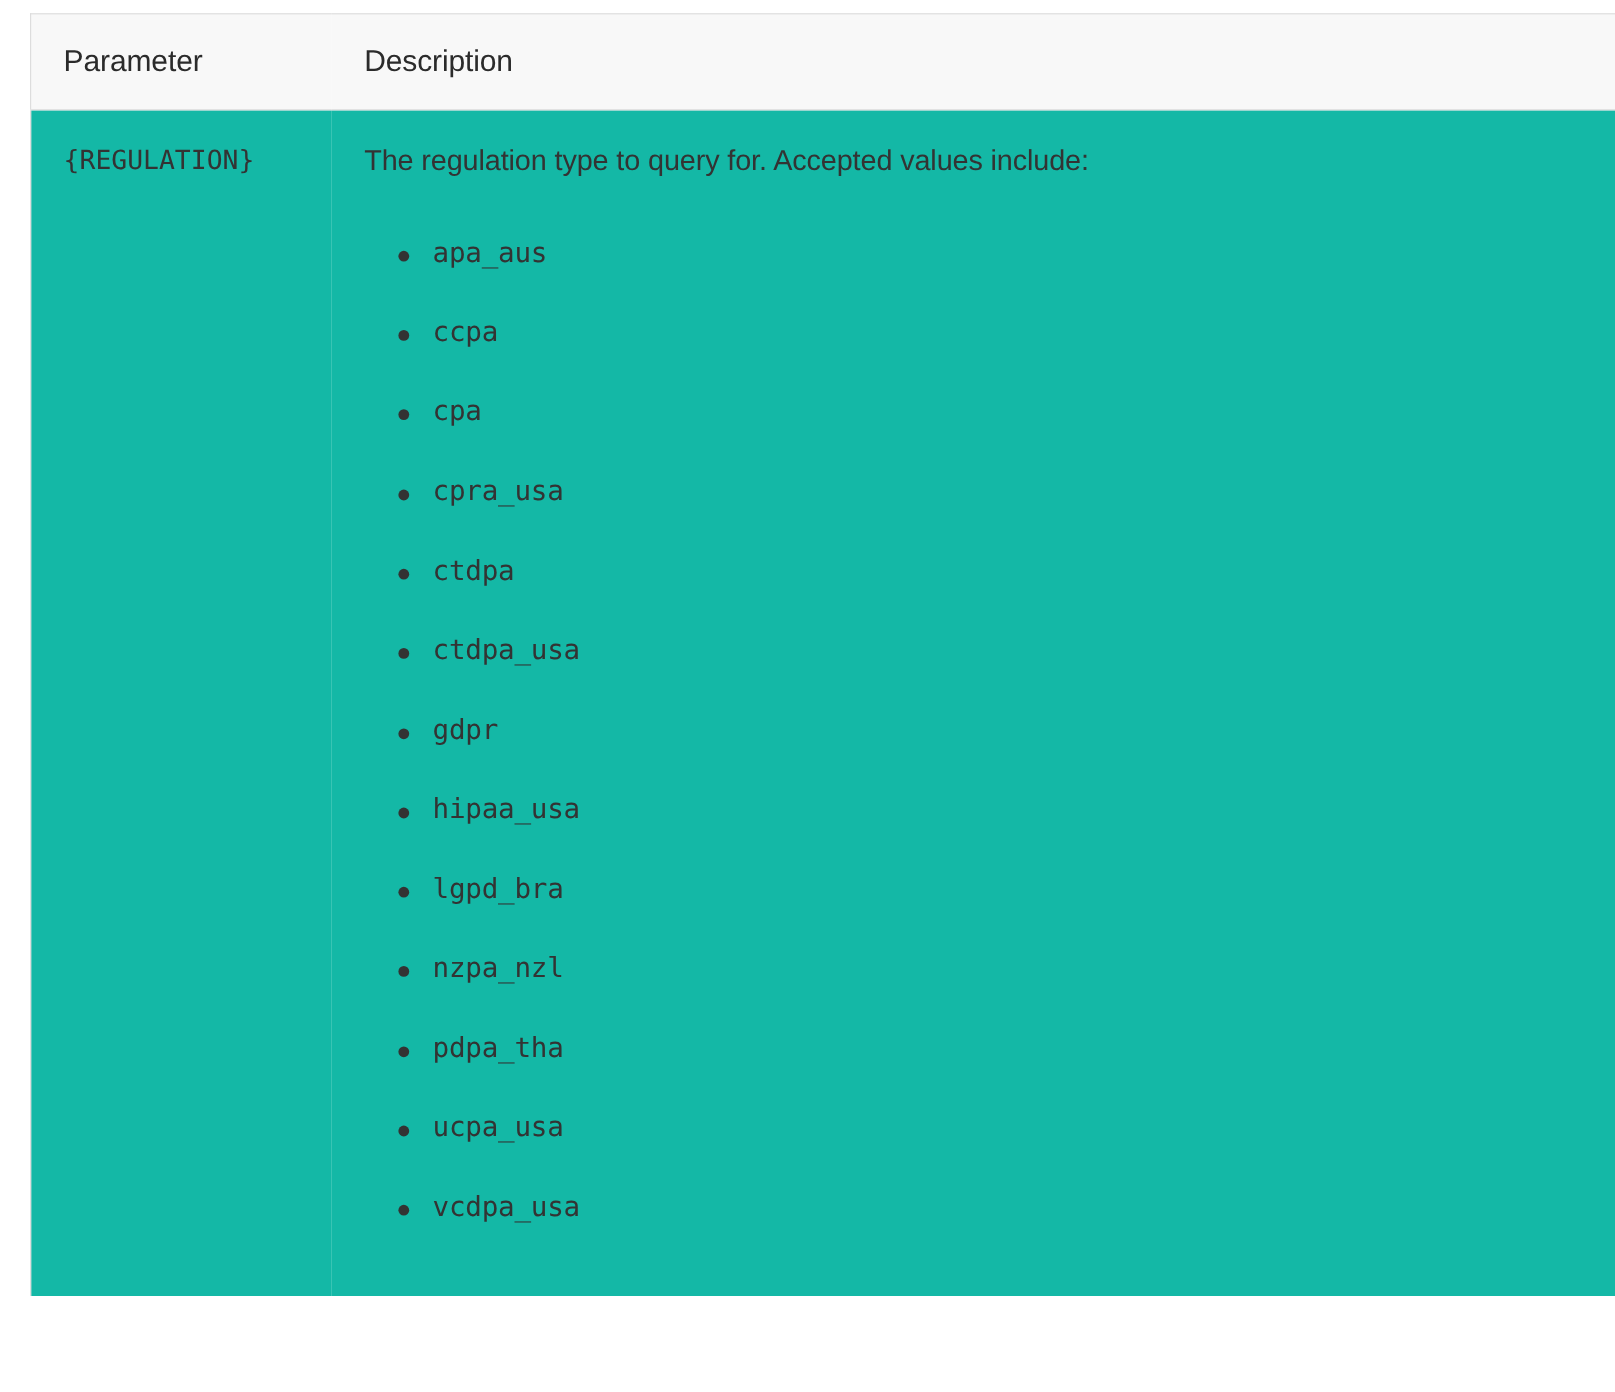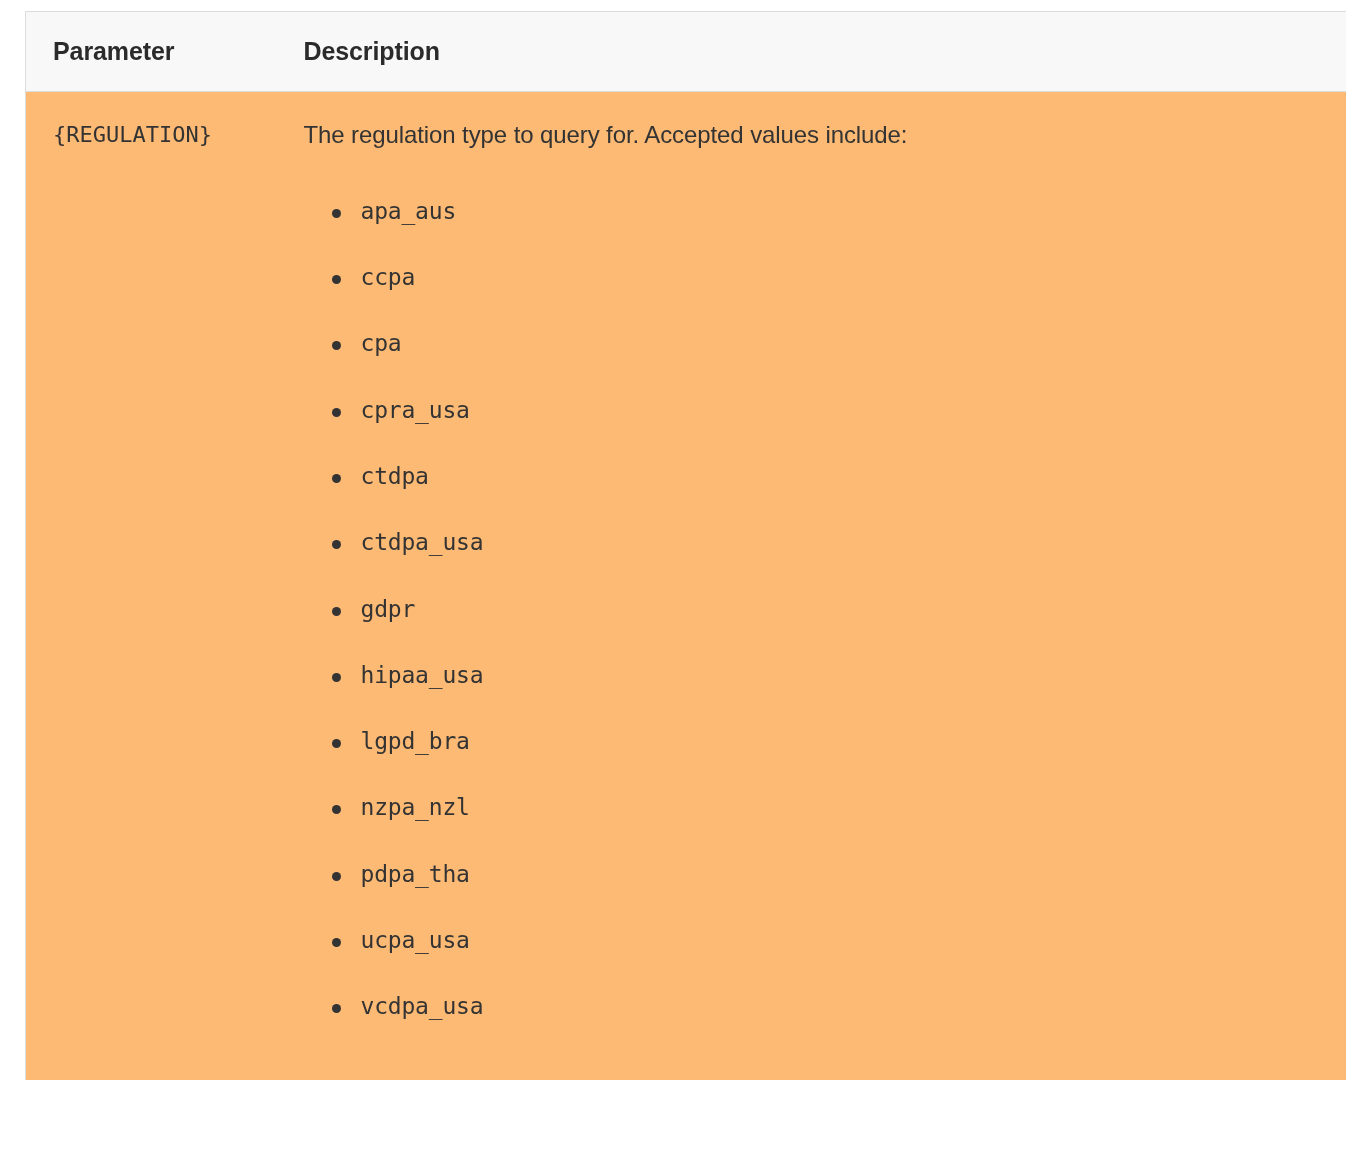--- a/index.html
+++ b/index.html
@@ -31,35 +31,35 @@
   .param-table col.c-desc  { width: 1130px; }
 
   
   thead tr {
     background: #f8f8f8;
   }
   thead th {
     border-bottom: 1px solid #dddddd;
     text-align: left;
     vertical-align: middle;
-    font-weight: bold;
+    font-weight: normal;
     font-size: 25px;
     color: #2b2b2b;
     letter-spacing: -0.1px;
     height: 80px;
     padding: 0 0 0 27px;
     box-sizing: border-box;
   }
   thead th.th-desc { padding-left: 28px; }
 
   
   tbody td {
     vertical-align: top;
     padding: 0;
-    background: #fdba74;
+    background: #14b8a6;
   }
 
   .cell-param {
     padding: 28px 0 0 27px;
     font-family: "DejaVu Sans Mono", "Liberation Mono", monospace;
     font-size: 22px;
     color: #333333;
     white-space: nowrap;
     line-height: 1.4;
   }

